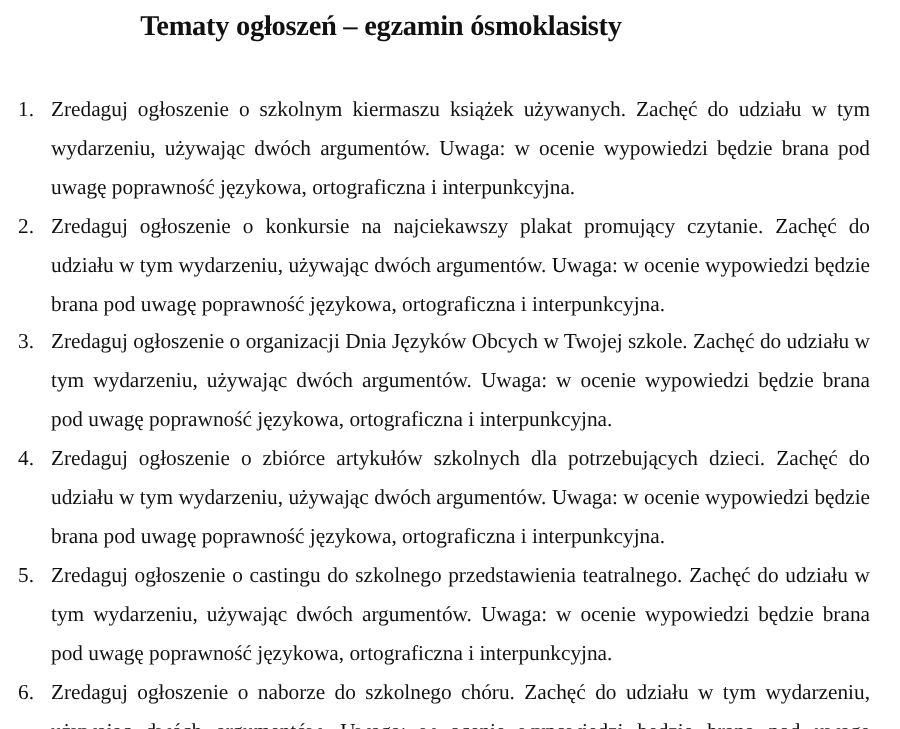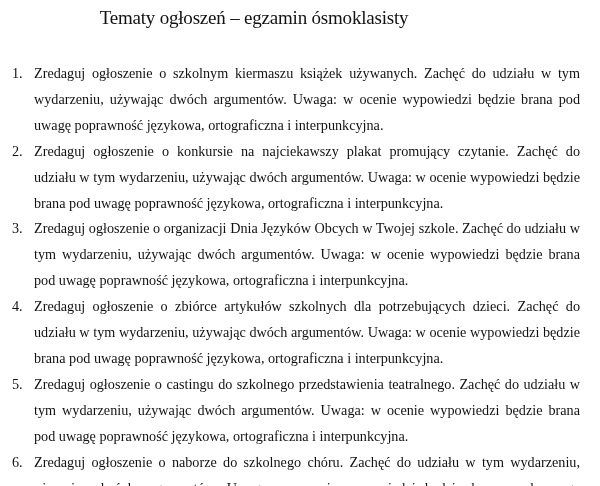--- a/index.html
+++ b/index.html
@@ -4,21 +4,21 @@
 <style>
   html, body { margin: 0; padding: 0; background: #ffffff; }
   body {
     width: 600px; height: 486px; overflow: hidden;
     font-family: "Liberation Serif", "DejaVu Serif", serif;
     color: #111111;
   }
   .page { position: relative; width: 600px; height: 486px; }
   .title {
     position: absolute; left: 0; top: 7px; width: 508px;
-    text-align: center; font-weight: normal; font-size: 19px;
+    text-align: center; font-weight: bold; font-size: 19px;
     letter-spacing: -0.2px;
   }
   .list { position: absolute; left: 0; top: 61px; width: 600px; margin: 0; padding: 0; list-style: none; }
   .item { position: relative; padding-left: 34px; padding-right: 20px; font-size: 14.2px; line-height: 25.9px; text-align: justify; }
   .num { position: absolute; left: 12px; top: 0; }
 </style>
 </head>
 <body>
 
 <div class="page">

